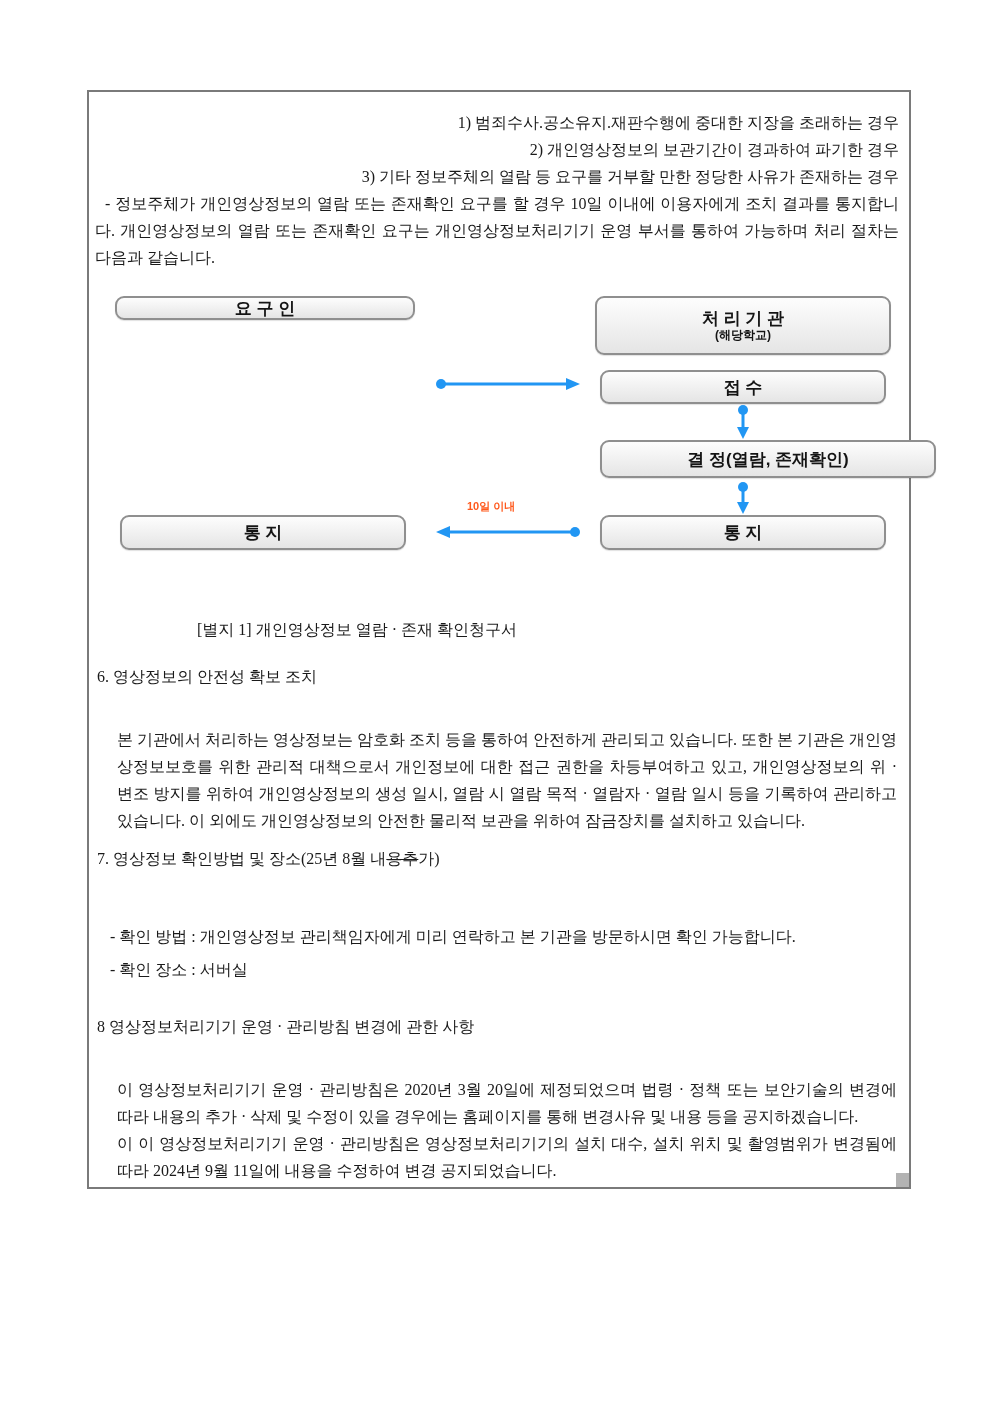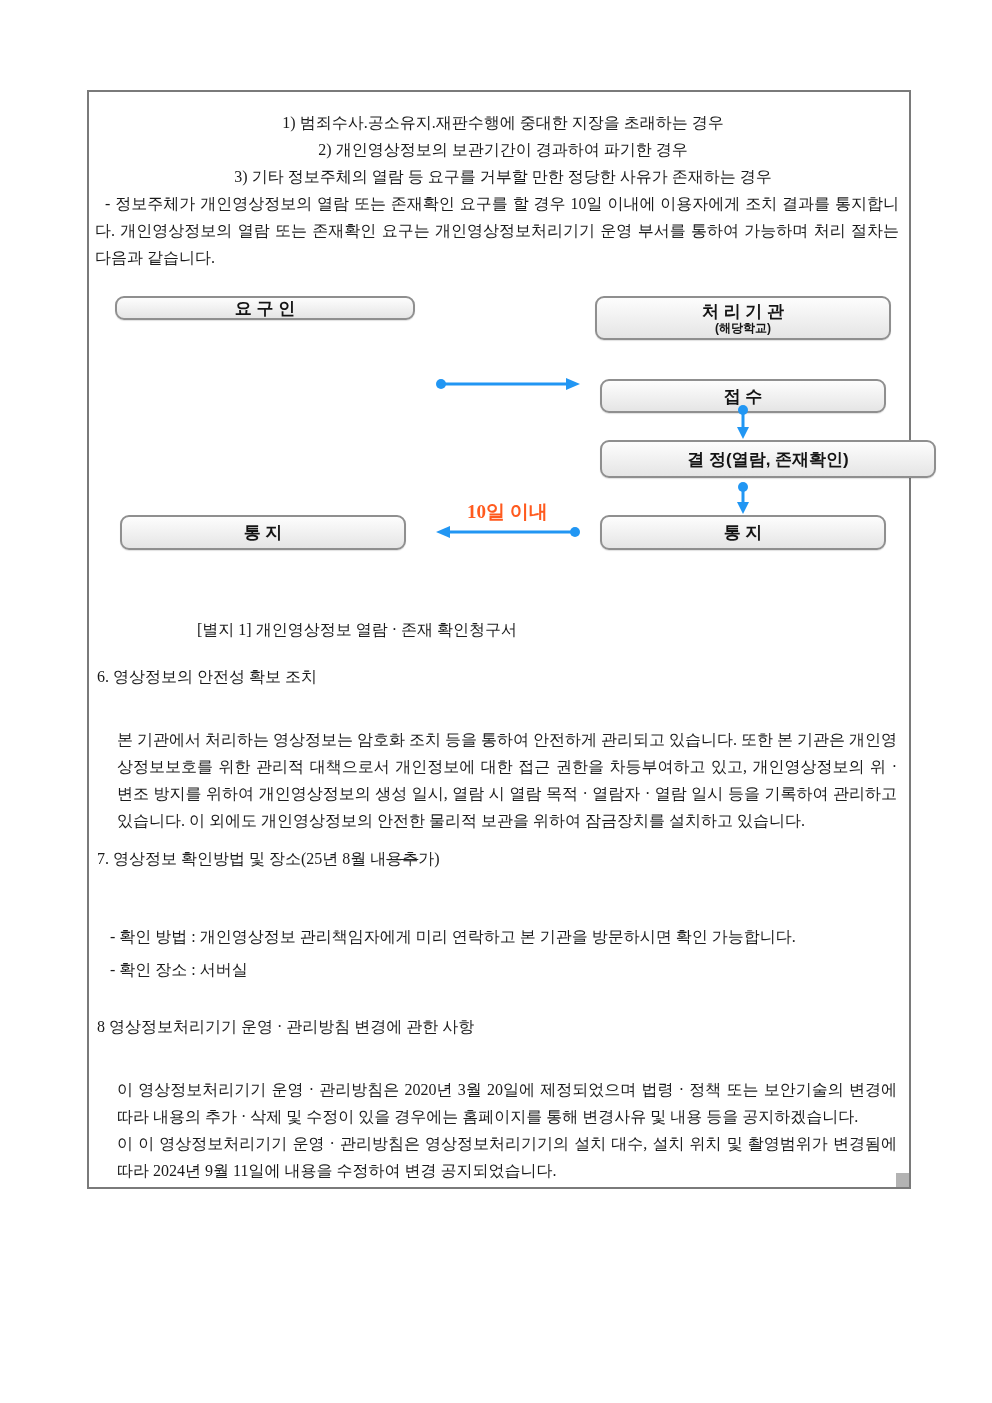--- a/index.html
+++ b/index.html
@@ -23,41 +23,41 @@
     overflow:hidden;
   }
   .doc{
     position:absolute;left:87px;top:90px;
     width:824px;height:1099px;
     border:2px solid var(--border_gray);
     background:#ffffff;
   }
   .body-text{font-size:16px;line-height:27px;color:var(--text_black);}
   .intro{position:absolute;top:17px;left:6px;right:10px;}
-  .intro .item{padding-left:12px;text-align:center;}
+  .intro .item{padding-left:12px;text-align:right;}
   .intro .para{text-align:justify;text-indent:10px;}
   
   .flowchart{position:absolute;top:201px;left:0;width:820px;height:268px;}
   .fc-box{
     position:absolute;
     display:flex;align-items:center;justify-content:center;flex-direction:column;
     border:2px solid var(--box_border);
     border-radius:9px;
     background:linear-gradient(to bottom,var(--box_fill_top),var(--box_fill_bottom));
     font-family:"Liberation Sans","DejaVu Sans",sans-serif;
     font-weight:bold;font-size:17px;color:#141414;
     box-shadow:0 1px 1px rgba(0,0,0,0.12);
   }
   .fc-box .sub{font-size:12px;line-height:14px;}
   .fc-box .main{line-height:19px;}
   .arrow{position:absolute;}
   .fc-label{
     position:absolute;
-    font-family:Liberation Serif, serif;
-    font-weight:bold;font-size:19px;color:var(--label_orange);
+    font-family:Liberation Sans, sans-serif;
+    font-weight:bold;font-size:11px;color:var(--label_orange);
     white-space:nowrap;
   }
   .arrow line{stroke:var(--arrow_blue);stroke-width:3;}
   .arrow circle{fill:var(--arrow_blue);}
   .arrow polygon{fill:var(--arrow_blue);}
   
   .note{position:absolute;top:524px;left:108px;}
   .sec-title{position:absolute;left:8px;}
   .sec-body{position:absolute;left:28px;right:12px;text-align:justify;margin-top:32px;}
   .t6{top:571px;}
@@ -85,27 +85,27 @@
       <div class="item">3) 기타 정보주체의 열람 등 요구를 거부할 만한 정당한 사유가 존재하는 경우</div>
       <div class="para">- 정보주체가 개인영상정보의 열람 또는 존재확인 요구를 할 경우 10일 이내에 이용자에게 조치 결과를 통지합니다. 개인영상정보의 열람 또는 존재확인 요구는 개인영상정보처리기기 운영 부서를 통하여 가능하며 처리 절차는 다음과 같습니다.</div>
     </div>
 
     <div class="flowchart">
 
       <div class="fc-box" style="left:26px;top:3px;width:300px;height:24px;">
         <span class="main">요 구 인</span>
       </div>
 
-      <div class="fc-box" style="left:506px;top:3px;width:296px;height:44px;">
+      <div class="fc-box" style="left:506px;top:3px;width:296px;height:59px;">
         <span class="main">처 리 기 관</span>
         <span class="sub">(해당학교)</span>
       </div>
 
 
-      <div class="fc-box" style="left:511px;top:86px;width:286px;height:34px;">
+      <div class="fc-box" style="left:511px;top:77px;width:286px;height:34px;">
         <span class="main">접  수</span>
       </div>
 
       <svg class="arrow" style="left:345px;top:83px;" width="148" height="16">
         <circle cx="7" cy="8" r="5"></circle>
         <line x1="7" y1="8" x2="132" y2="8"></line>
         <polygon points="132,2 146,8 132,14"></polygon>
       </svg>
 
       <svg class="arrow" style="left:646px;top:110px;" width="16" height="38">

